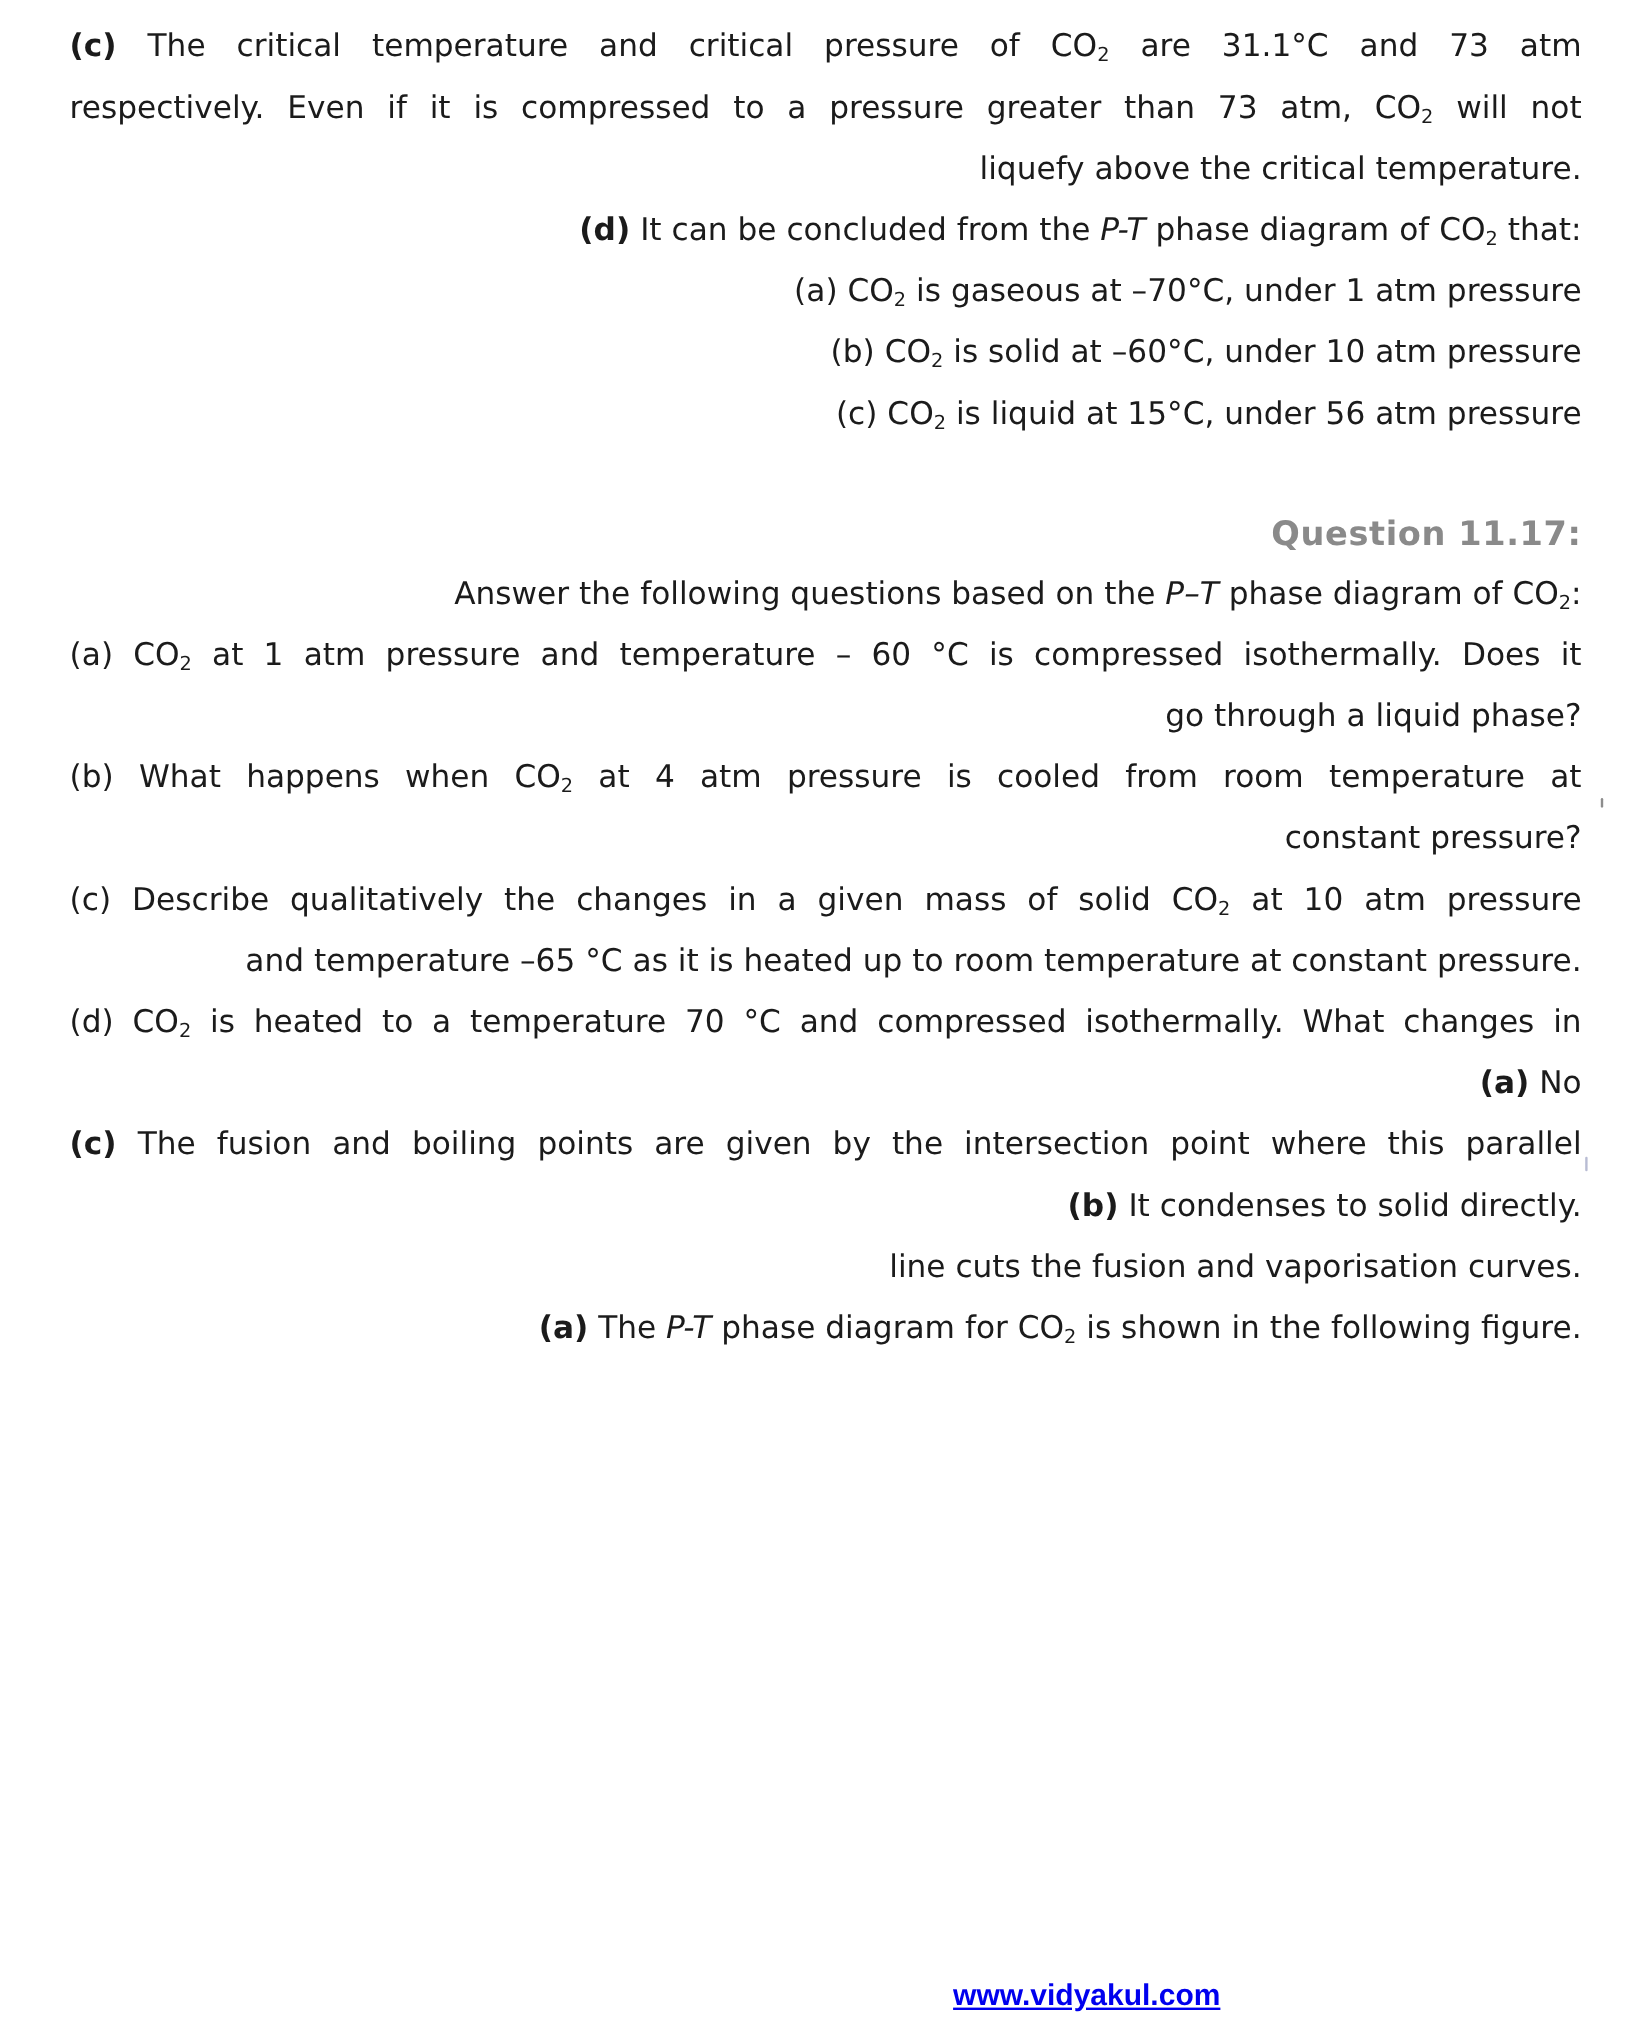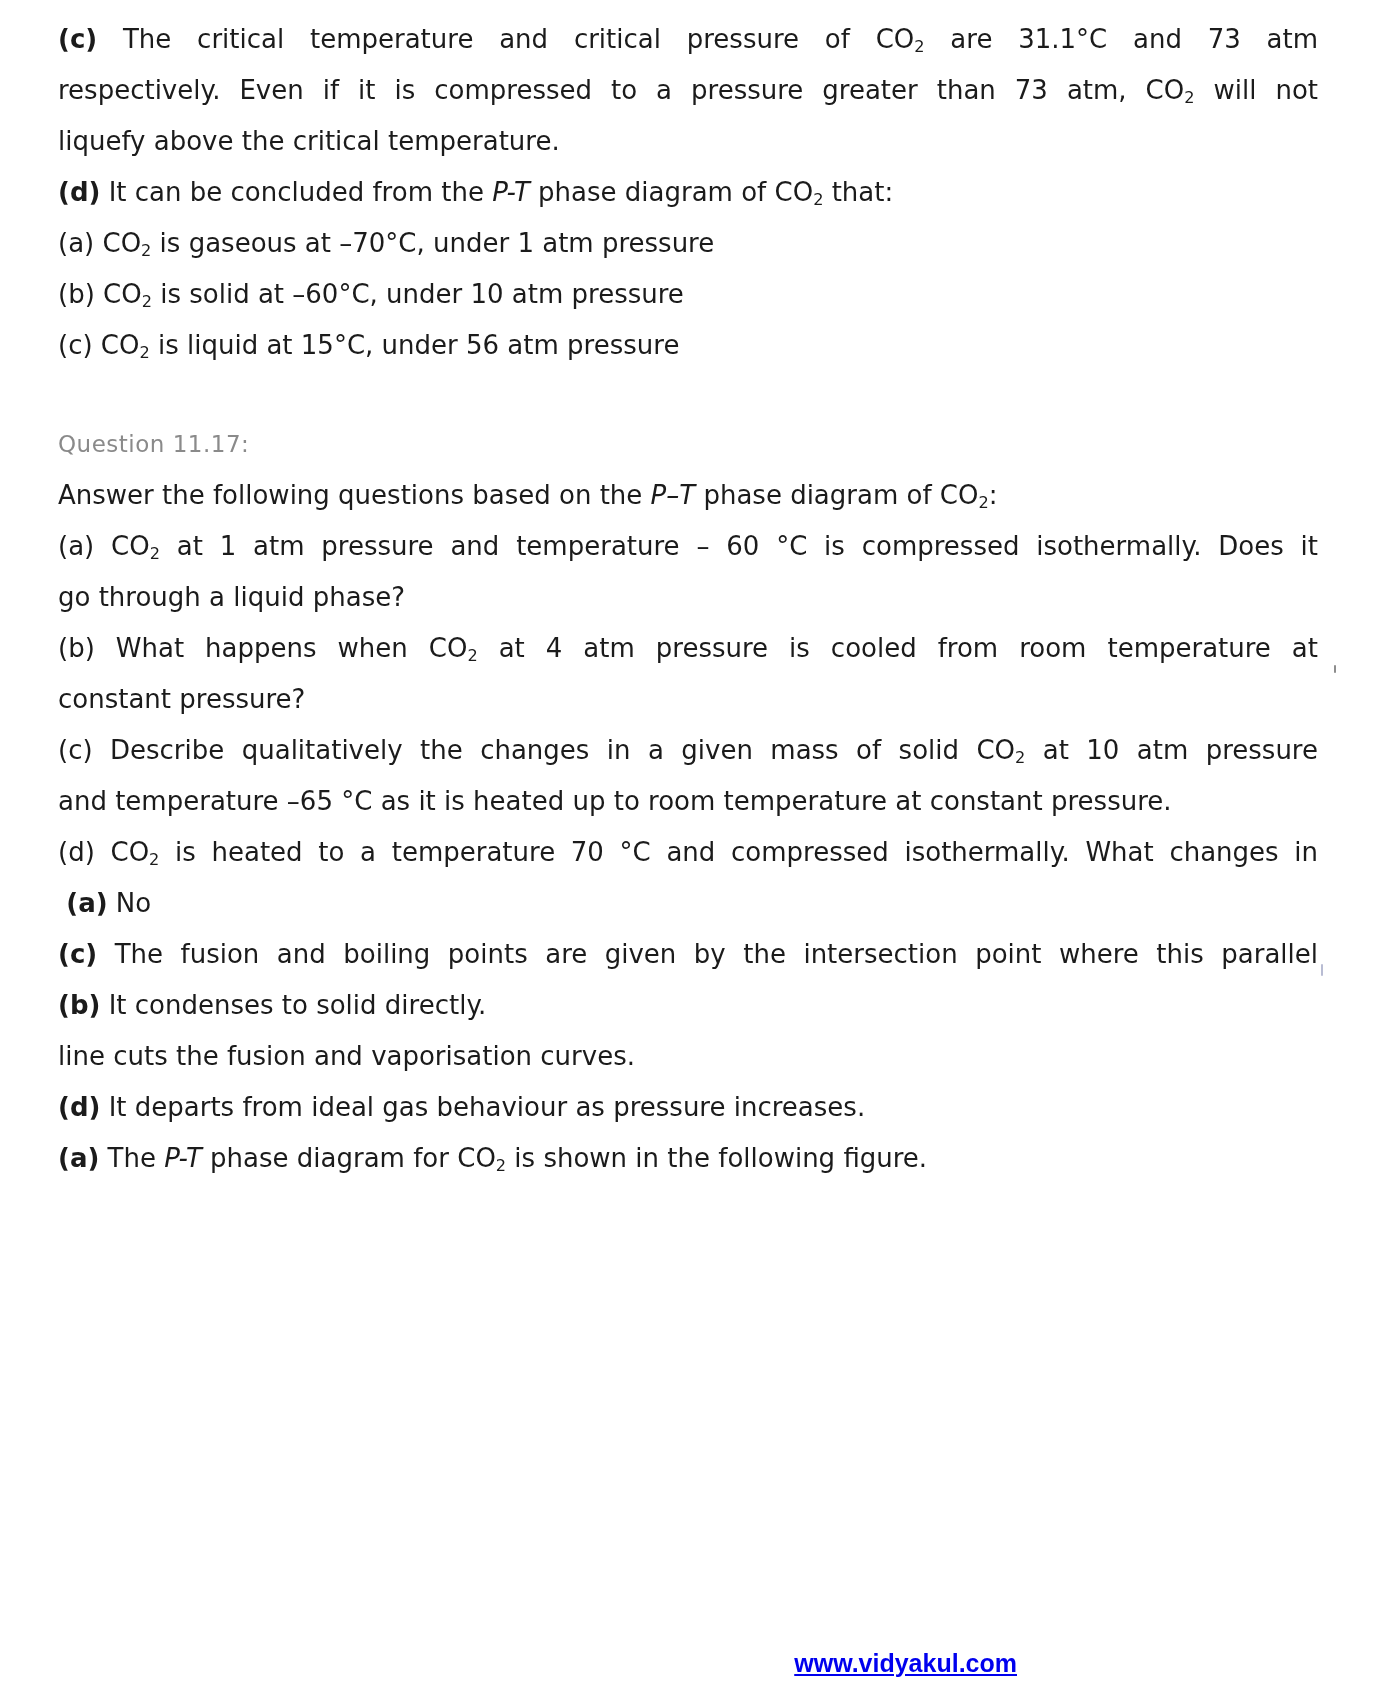--- a/index.html
+++ b/index.html
@@ -23,29 +23,30 @@
     position:absolute;
     left:58px;top:14px;
     width:1260px;
   }
   .line{
     font-size:26px;
     line-height:51px;
     height:51px;
     color:var(--body-text);
     white-space:normal;
+    text-align:right;
   }
   .line.just{
     text-align:justify;
     text-align-last:justify;
   }
   .line.q-head{
     margin-top:48px;
-    font-size:23px;
-    font-weight:normal;
+    font-size:28px;
+    font-weight:bold;
     color:var(--question-heading);
     letter-spacing:0.5px;
   }
   .b{font-weight:bold;}
   .i{font-style:italic;}
   .sb{font-size:0.62em;vertical-align:-0.26em;}
   .stray{
     position:absolute;
     border-radius:1px;
   }
@@ -89,19 +90,18 @@
       <div class="line"><span>go through a liquid phase?</span></div>
       <div class="line just"><span>(b) What happens when CO</span><span class="sb">2</span><span> at 4 atm pressure is cooled from room temperature at</span></div>
       <div class="line"><span>constant pressure?</span></div>
       <div class="line just"><span>(c) Describe qualitatively the changes in a given mass of solid CO</span><span class="sb">2</span><span> at 10 atm pressure</span></div>
       <div class="line"><span>and temperature –65 °C as it is heated up to room temperature at constant pressure.</span></div>
       <div class="line just"><span>(d) CO</span><span class="sb">2</span><span> is heated to a temperature 70 °C and compressed isothermally. What changes in</span></div>
       <div class="line"><span>&nbsp;</span><span class="b">(a)</span><span> No</span></div>
       <div class="line just"><span class="b">(c)</span><span> The fusion and boiling points are given by the intersection point where this parallel</span></div>
       <div class="line"><span class="b">(b)</span><span> It condenses to solid directly.</span></div>
       <div class="line"><span>line cuts the fusion and vaporisation curves.</span></div>
-      <div class="line"><span class="b">(d)</span><span> It departs from ideal gas behaviour as pressure increases.</span></div>
       <div class="line"><span class="b">(a)</span><span> The </span><span class="i">P-T</span><span> phase diagram for CO</span><span class="sb">2</span><span> is shown in the following figure.</span></div>
     </div>
   <span class="stray stray1"></span>
   <span class="stray stray2"></span>
   <a class="footer-link" href="#">www.vidyakul.com</a>
 </div>
 
 </body></html>

